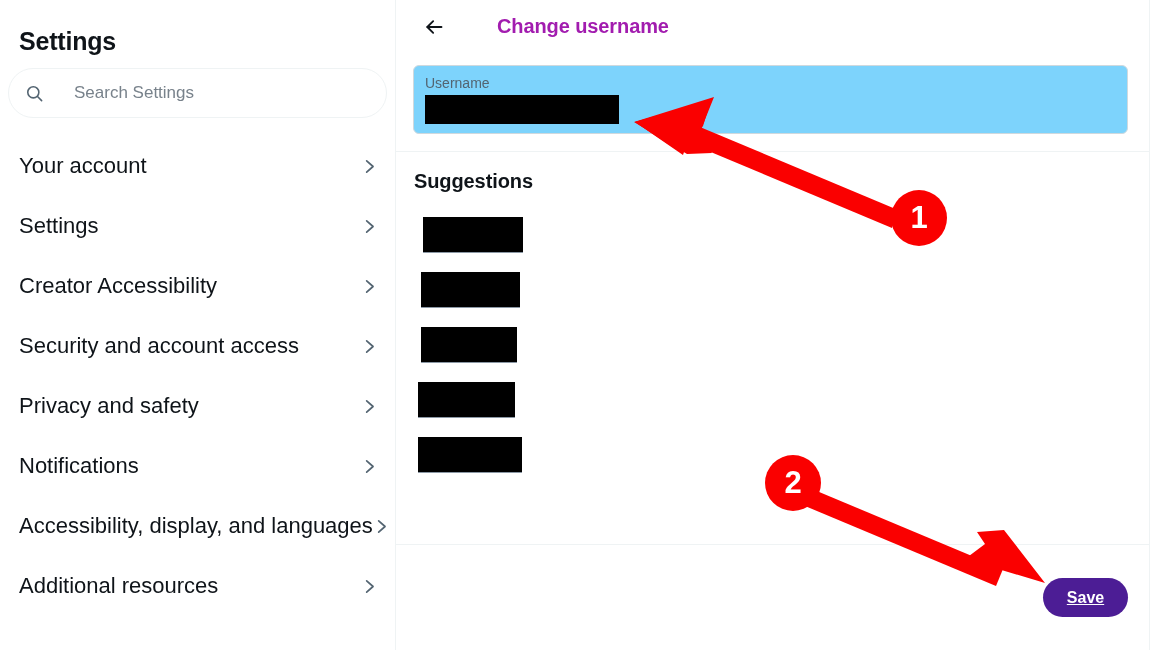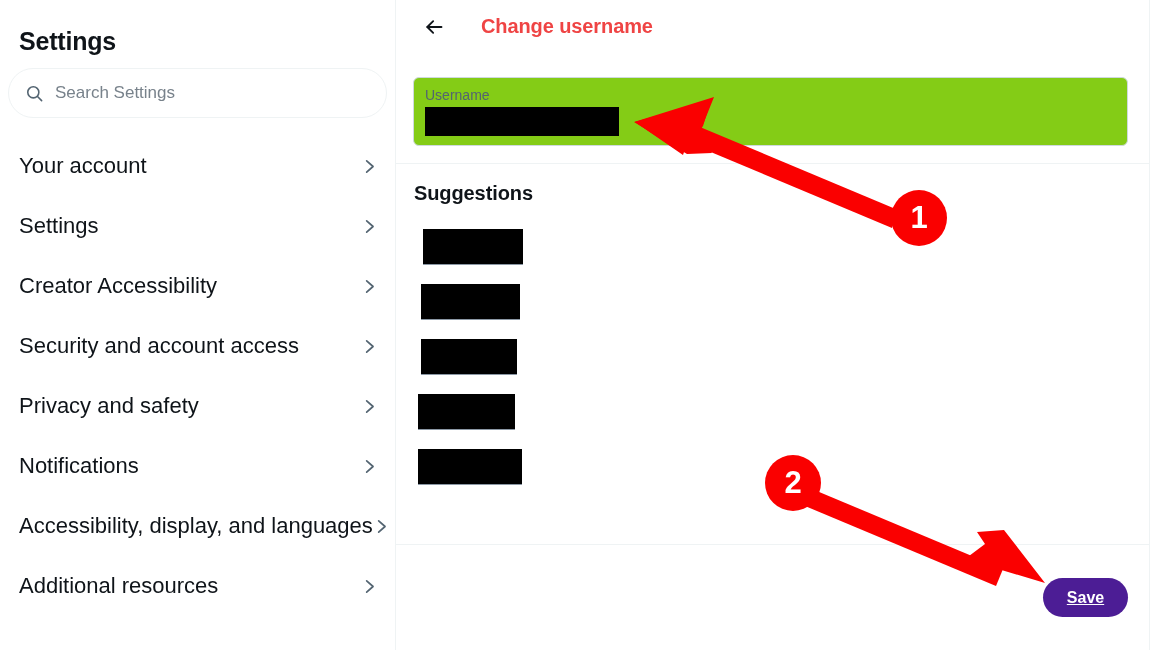--- a/index.html
+++ b/index.html
@@ -42,20 +42,21 @@
     left: 8px;
     top: 68px;
     width: 379px;
     height: 50px;
     border: 1px solid #eff3f4;
     border-radius: 26px;
     background: #fff;
     display: flex;
     align-items: center;
     padding: 0 16px;
+    gap: 19px;
   }
   .search-icon {
     width: 19px; height: 19px;
     flex: 0 0 19px;
     margin-right: 11px;
     color: #536471;
     display: block;
   }
   .search-input {
     border: none;
@@ -117,37 +118,36 @@
     align-items: center;
     justify-content: center;
     color: #0f1419;
     cursor: pointer;
     flex: 0 0 34px;
   }
   .back-icon { width: 20px; height: 20px; display:block; }
   .main-title {
     font-size: 20px;
     font-weight: 700;
-    color: #ef4444;
+    color: #a21caf;
     letter-spacing: -0.1px;
-    margin-left: 30px;
+    margin-left: 46px;
   }
 
   .field-section {
     padding: 12px 21px 17px 17px;
     border-bottom: 1px solid #eff3f4;
   }
   .field-box {
     border: 1px solid #cfd9de;
     border-radius: 6px;
     height: 69px;
     padding: 8px 11px 0 11px;
-    background: #84cc16;
+    background: #7dd3fc;
     position: relative;
-    margin-top: 12px;
   }
   .field-label {
     font-size: 14px;
     color: #536471;
     line-height: 18px;
     display: block;
   }
   .redact {
     background: #000;
     display: block;

